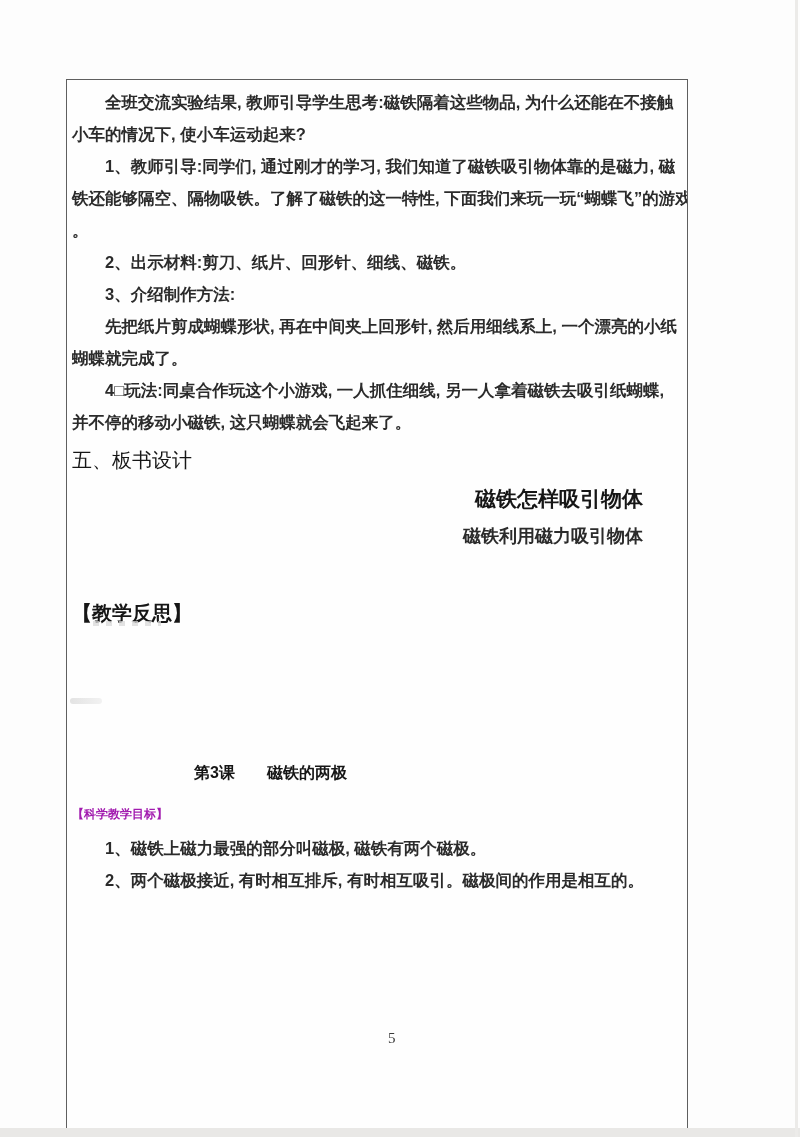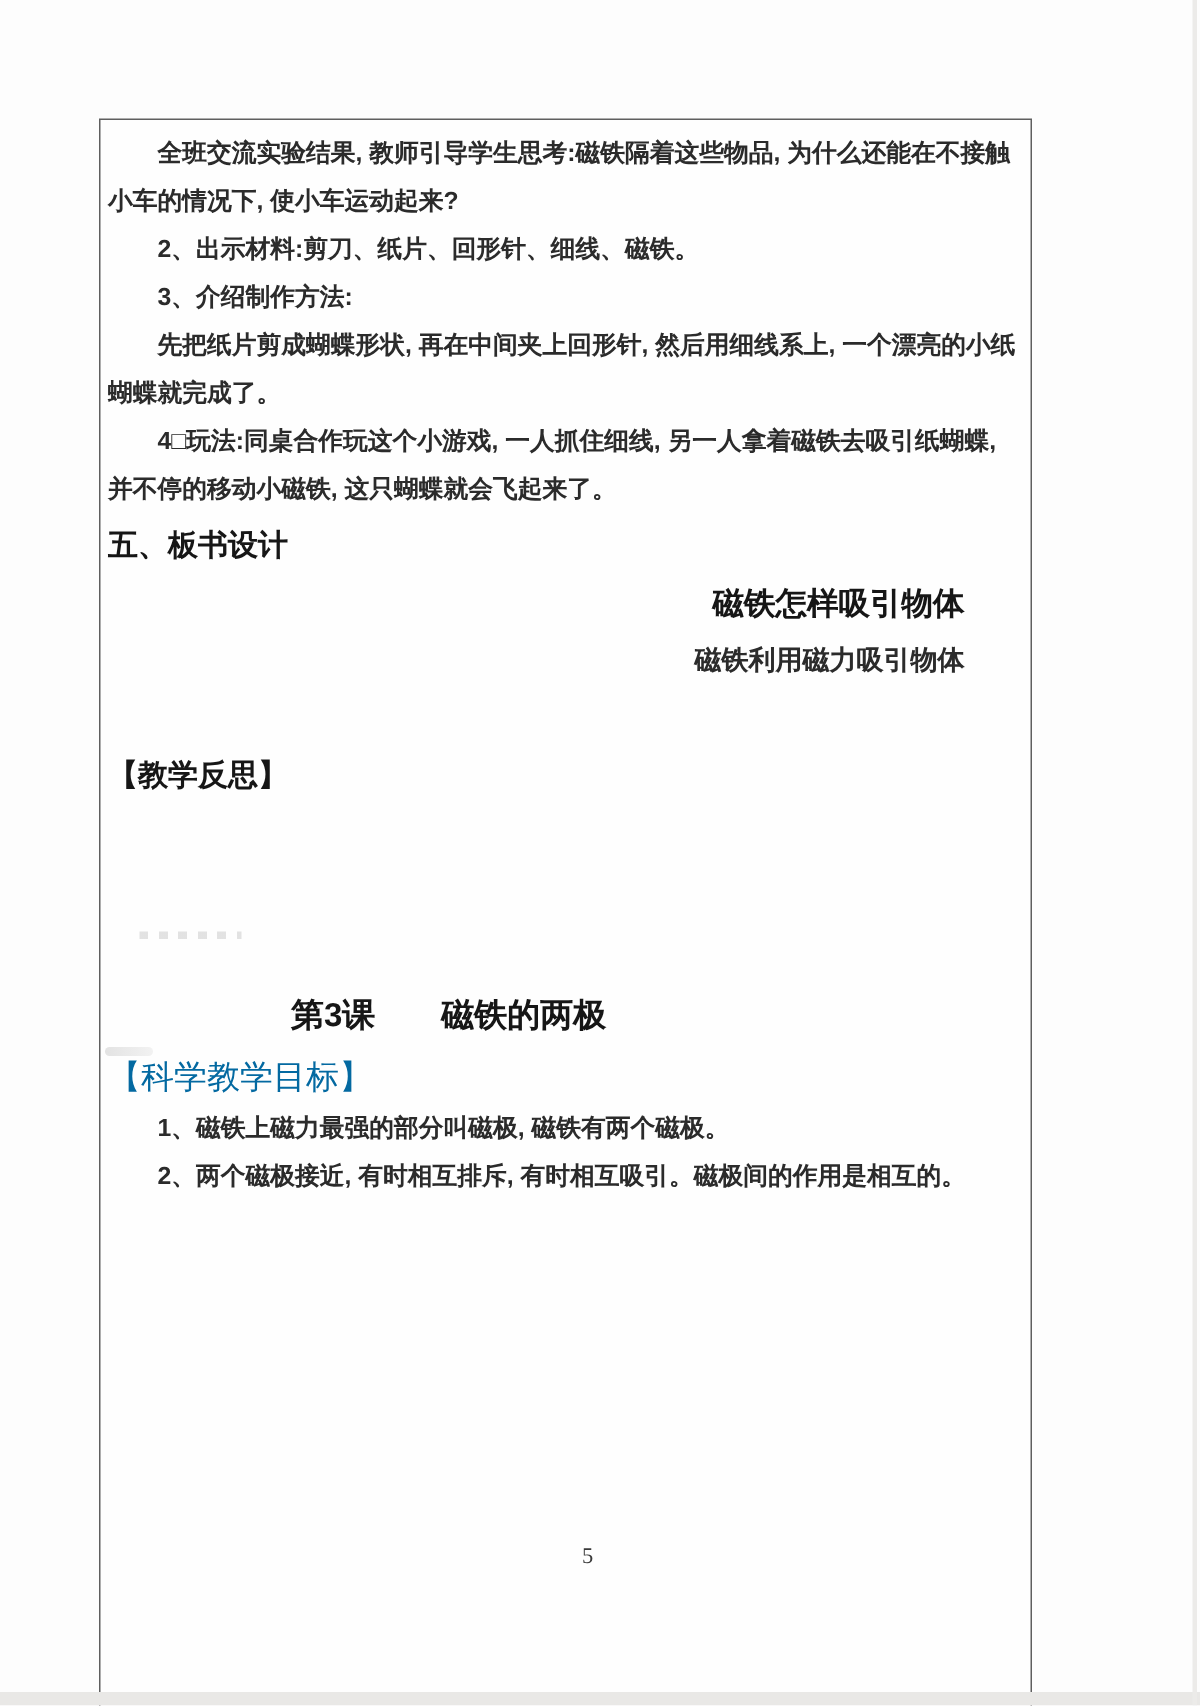--- a/index.html
+++ b/index.html
@@ -10,26 +10,26 @@
   }
   
   .doc-box {
     position:absolute; left:66px; top:79px; width:622px; height:1128px;
     box-sizing:border-box; border:1px solid #5f5f5f; background:#fefefe;
     padding:6px 0 0 5px; overflow:hidden; z-index:1;
   }
   .doc-box p { margin:0; white-space:pre; }
   .b-body    { font-size:16.5px; font-weight:600; line-height:32px; color:#2b2b2b; text-indent:33px; }
   .b-sec     { font-size:17.5px; font-weight:bold; line-height:34px; color:#1c1c1c; text-indent:33px; }
-  .b-banshu  { margin-top:2px !important; font-size:20px; font-weight:bold; line-height:40px; color:#161616; }
+  .b-banshu  { margin-top:2px !important; font-size:20px; font-weight:normal; line-height:40px; color:#161616; }
   .b-cbold   { font-size:21px; font-weight:bold; line-height:38px; color:#161616; text-align:right; position:relative; left:-44px; }
   .b-cnorm   { font-size:18px; font-weight:600; line-height:36px; color:#2b2b2b; text-align:right; position:relative; left:-44px; }
   .b-reflect { margin-top:44px !important; font-size:20px; font-weight:bold; line-height:30px; color:#161616; }
-  .b-lesson  { margin:128px 0 0 122px !important; font-size:22px; font-weight:bold; line-height:34px; color:#161616; }
-  .b-goal    { margin-top:6px !important; font-size:22px; font-weight:normal; line-height:36px; color:#0369a1; }
+  .b-lesson  { margin:128px 0 0 122px !important; font-size:16px; font-weight:bold; line-height:34px; color:#161616; }
+  .b-goal    { margin-top:6px !important; font-size:12px; font-weight:bold; line-height:36px; color:#a21caf; }
 
   
   .watermark {
     position:absolute; left:358px; top:996px; z-index:0;
     font-family:"DejaVu Sans","Liberation Sans",sans-serif;
     font-size:52px; font-weight:bold; letter-spacing:1px; color:#0f766e;
   }
   .page-number {
     position:absolute; left:388px; top:1030px; z-index:2;
     font-family:"Liberation Serif","DejaVu Serif",serif;
@@ -47,20 +47,23 @@
   }
 </style>
 </head>
 <body>
 
 <div class="watermark">vv99.net</div>
 
 <div class="doc-box">
   <p class="b-body">全班交流实验结果, 教师引导学生思考:磁铁隔着这些物品, 为什么还能在不接触
 小车的情况下, 使小车运动起来?</p>
+  <p class="b-body">1、教师引导:同学们, 通过刚才的学习, 我们知道了磁铁吸引物体靠的是磁力, 磁
+铁还能够隔空、隔物吸铁。了解了磁铁的这一特性, 下面我们来玩一玩“蝴蝶飞”的游戏
+。</p>
   <p class="b-body">2、出示材料:剪刀、纸片、回形针、细线、磁铁。</p>
   <p class="b-body">3、介绍制作方法:</p>
   <p class="b-body">先把纸片剪成蝴蝶形状, 再在中间夹上回形针, 然后用细线系上, 一个漂亮的小纸
 蝴蝶就完成了。</p>
   <p class="b-body">4□玩法:同桌合作玩这个小游戏, 一人抓住细线, 另一人拿着磁铁去吸引纸蝴蝶,
 并不停的移动小磁铁, 这只蝴蝶就会飞起来了。</p>
   <p class="b-banshu">五、板书设计</p>
   <p class="b-cbold">磁铁怎样吸引物体</p>
   <p class="b-cnorm">磁铁利用磁力吸引物体</p>
   <p class="b-reflect">【教学反思】</p>

